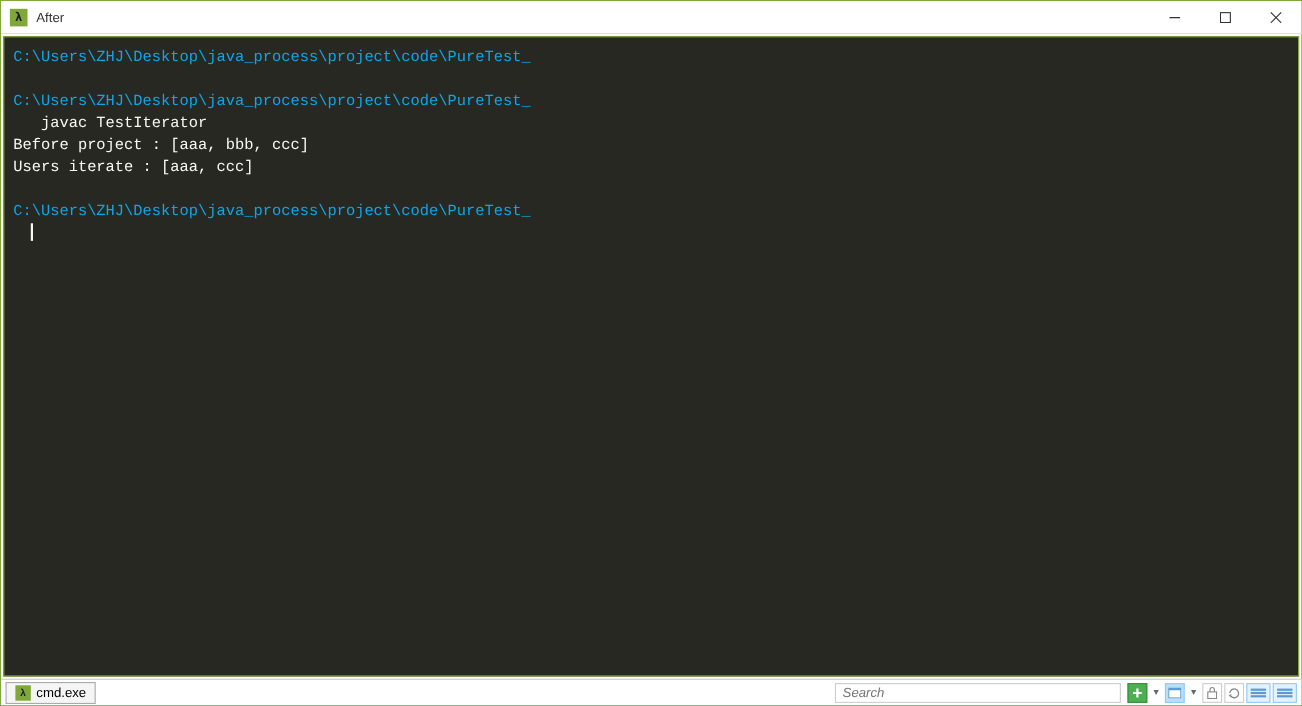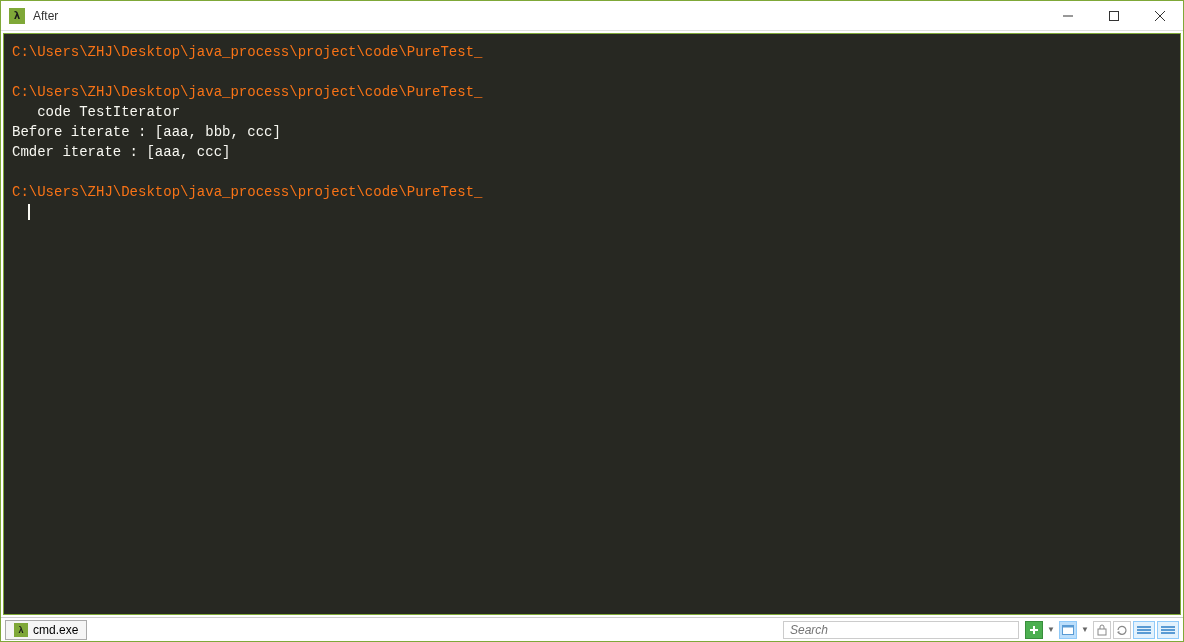--- a/index.html
+++ b/index.html
@@ -83,21 +83,21 @@
       border: 1px solid #7fa838;
       margin: 2px;
       position: relative;
     }
     
     .term-line {
       white-space: pre;
     }
     
     .prompt-path {
-      color: #f97316;
+      color: #0ea5e9;
     }
     
     .command-text {
       color: #f8f8f2;
     }
     
     .output-text {
       color: #f8f8f2;
     }
     
@@ -142,21 +142,21 @@
       font-weight: bold;
     }
     
     .search-box {
       margin-left: auto;
       border: 1px solid #ccc;
       padding: 1px 6px;
       font-size: 12px;
       color: #999;
       font-style: italic;
-      width: 236px;
+      width: 260px;
       height: 18px;
       background: #fff;
     }
     
     .status-icons {
       display: flex;
       align-items: center;
       gap: 2px;
       margin-left: 6px;
     }
@@ -237,23 +237,23 @@
             <line x1="10" y1="0" x2="0" y2="10" stroke="#333" stroke-width="1"></line>
           </svg>
       </div>
     </div>
   </div>
 
   <div class="terminal">
     <div class="term-line"><span class="prompt-path">C:\Users\ZHJ\Desktop\java_process\project\code\PureTest_</span></div>
     <div class="term-line">&nbsp;</div>
     <div class="term-line"><span class="prompt-path">C:\Users\ZHJ\Desktop\java_process\project\code\PureTest_</span></div>
-    <div class="term-line"><span class="command-text">   code TestIterator</span></div>
-    <div class="term-line"><span class="output-text">Before iterate : [aaa, bbb, ccc]</span></div>
-    <div class="term-line"><span class="output-text">Cmder iterate : [aaa, ccc]</span></div>
+    <div class="term-line"><span class="command-text">   javac TestIterator</span></div>
+    <div class="term-line"><span class="output-text">Before project : [aaa, bbb, ccc]</span></div>
+    <div class="term-line"><span class="output-text">Users iterate : [aaa, ccc]</span></div>
     <div class="term-line">&nbsp;</div>
     <div class="term-line"><span class="prompt-path">C:\Users\ZHJ\Desktop\java_process\project\code\PureTest_</span></div>
     <div class="term-line"><span class="cursor"></span></div>
   </div>
 
   <div class="statusbar">
     <div class="tab">
       <div class="tab-icon">λ</div>
       <span>cmd.exe</span>
     </div>

